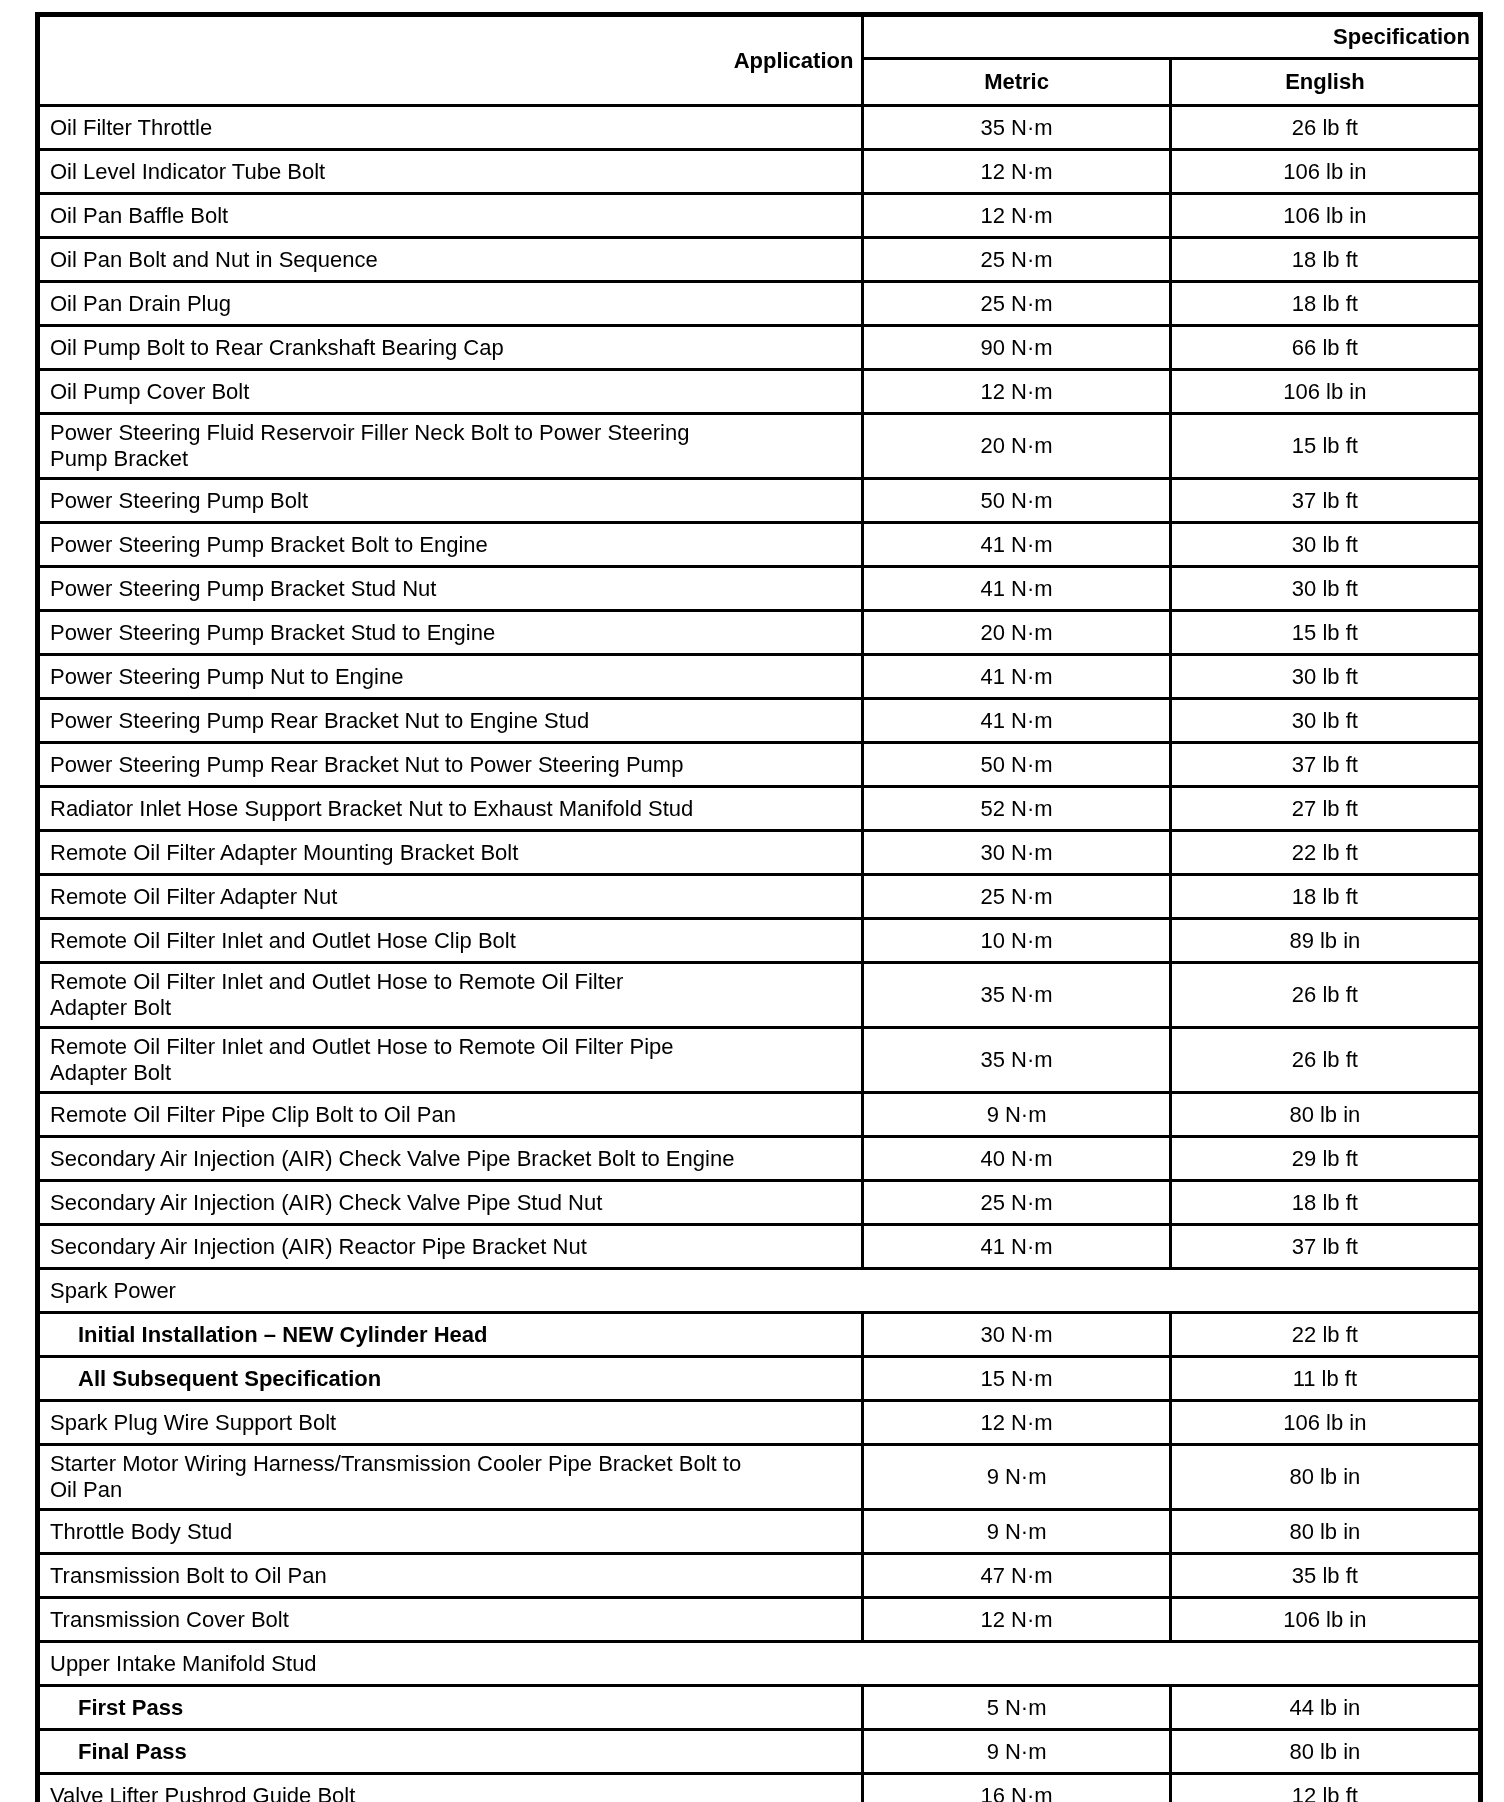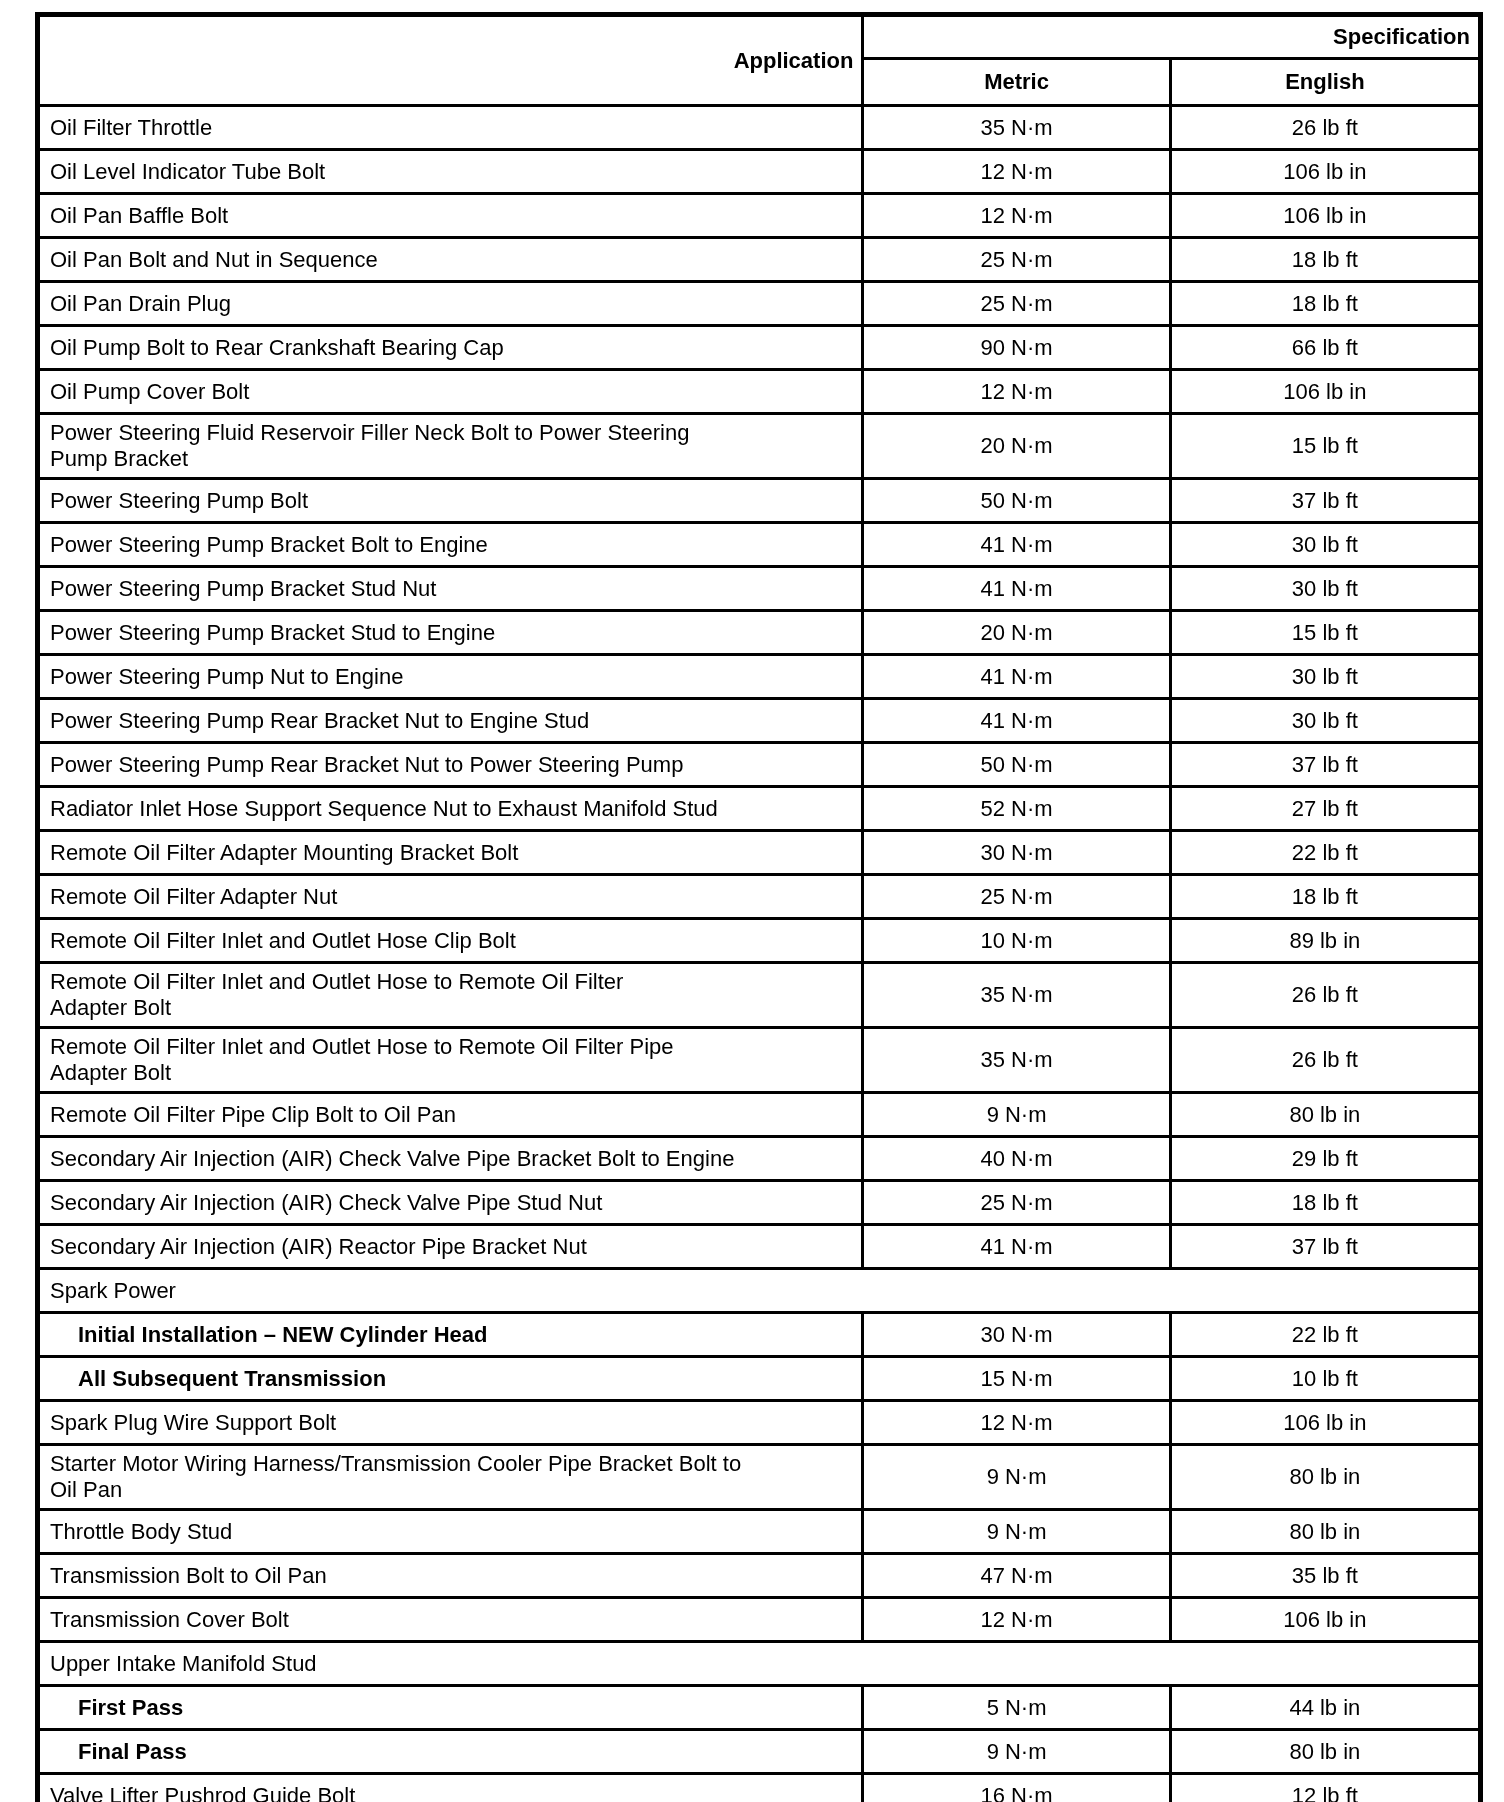--- a/index.html
+++ b/index.html
@@ -155,21 +155,21 @@
           <td class="app">Power Steering Pump Rear Bracket Nut to Engine Stud</td>
           <td class="val">41 N·m</td>
           <td class="val">30 lb ft</td>
         </tr>
         <tr>
           <td class="app">Power Steering Pump Rear Bracket Nut to Power Steering Pump</td>
           <td class="val">50 N·m</td>
           <td class="val">37 lb ft</td>
         </tr>
         <tr>
-          <td class="app">Radiator Inlet Hose Support Sequence Nut to Exhaust Manifold Stud</td>
+          <td class="app">Radiator Inlet Hose Support Bracket Nut to Exhaust Manifold Stud</td>
           <td class="val">52 N·m</td>
           <td class="val">27 lb ft</td>
         </tr>
         <tr>
           <td class="app">Remote Oil Filter Adapter Mounting Bracket Bolt</td>
           <td class="val">30 N·m</td>
           <td class="val">22 lb ft</td>
         </tr>
         <tr>
           <td class="app">Remote Oil Filter Adapter Nut</td>
@@ -215,23 +215,23 @@
         </tr>
         <tr>
           <td class="app" colspan="3">Spark Power</td>
         </tr>
         <tr>
           <td class="app indent">Initial Installation – NEW Cylinder Head</td>
           <td class="val">30 N·m</td>
           <td class="val">22 lb ft</td>
         </tr>
         <tr>
-          <td class="app indent">All Subsequent Transmission</td>
+          <td class="app indent">All Subsequent Specification</td>
           <td class="val">15 N·m</td>
-          <td class="val">10 lb ft</td>
+          <td class="val">11 lb ft</td>
         </tr>
         <tr>
           <td class="app">Spark Plug Wire Support Bolt</td>
           <td class="val">12 N·m</td>
           <td class="val">106 lb in</td>
         </tr>
         <tr>
           <td class="app">Starter Motor Wiring Harness/Transmission Cooler Pipe Bracket Bolt to
 Oil Pan</td>
           <td class="val">9 N·m</td>

